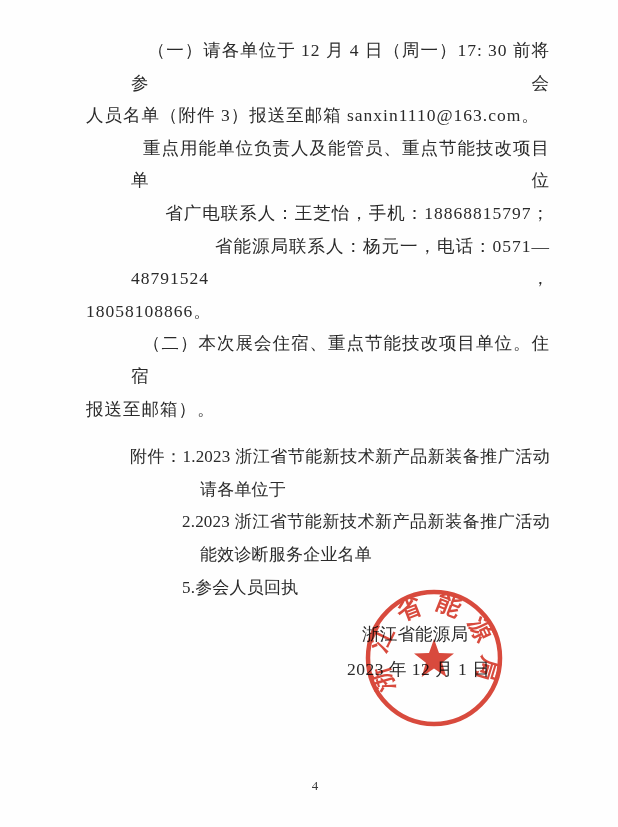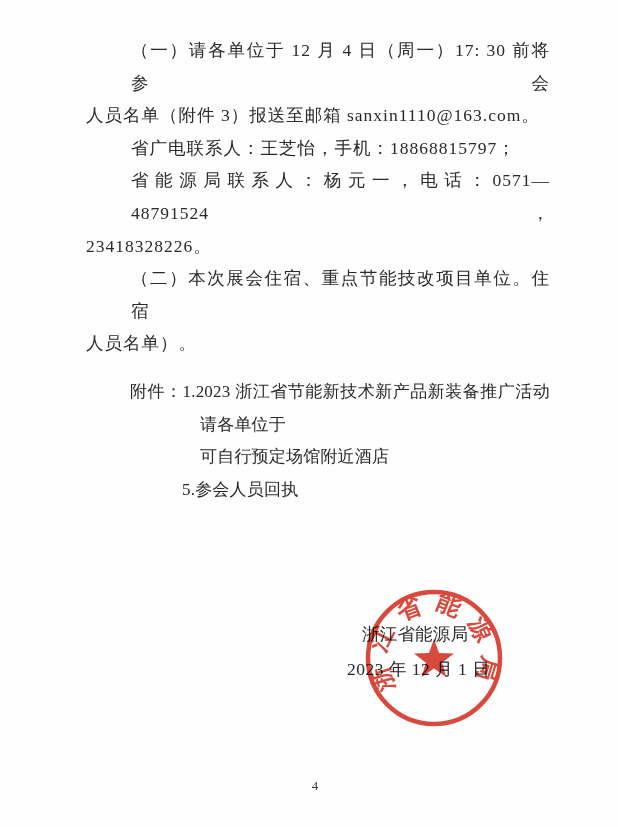--- a/index.html
+++ b/index.html
@@ -26,21 +26,21 @@
     font-size: 17.5px;
     line-height: 32.6px;
     letter-spacing: 1px;
     white-space: normal;
   }
   .fill {
     text-align: justify;
     text-align-last: justify;
     font-family: Liberation Serif, serif;
   }
-  .indent { padding-left: 45px; }
+  .indent { padding-left: 45px; text-align: right; }
 
   .attachments {
     margin-top: 16px;
   }
   .attachments .line {
     font-size: 17px;
     letter-spacing: 0.2px;
   }
   .att-first { padding-left: 44px; }
   .att-item  { padding-left: 96px; }
@@ -89,33 +89,35 @@
 </head>
 <body>
 
 <div class="page">
 
   <div class="content">
 
     <div class="line fill indent">（一）请各单位于 12 月 4 日（周一）17: 30 前将参会</div>
     <div class="line">人员名单（附件 3）报送至邮箱 sanxin1110@163.com。</div>
 
+    <div class="line fill indent">重点用能单位负责人及能管员、重点节能技改项目单位</div>
 
     <div class="line indent">省广电联系人：王芝怡，手机：18868815797；</div>
 
     <div class="line fill indent">省能源局联系人：杨元一，电话：0571—48791524，</div>
-    <div class="line">23418328226。</div>
+    <div class="line">18058108866。</div>
 
     <div class="line fill indent">（二）本次展会住宿、重点节能技改项目单位。住宿</div>
-    <div class="line">人员名单）。</div>
+    <div class="line">报送至邮箱）。</div>
 
     <div class="attachments">
       <div class="line fill att-first"><span>附件：</span><span>1.2023 浙江省节能新技术新产品新装备推广活动</span></div>
       <div class="line att-cont">请各单位于</div>
-      <div class="line att-cont">可自行预定场馆附近酒店</div>
+      <div class="line fill att-item">2.2023 浙江省节能新技术新产品新装备推广活动</div>
+      <div class="line att-cont">能效诊断服务企业名单</div>
       <div class="line att-item">5.参会人员回执</div>
     </div>
 
   </div>
 
   <div class="sig-org">浙江省能源局</div>
   <div class="sig-date">2023 年 12 月 1 日</div>
 
   <svg class="seal" viewBox="0 0 160 160">
     <circle cx="80" cy="80" r="66" fill="none" stroke-width="4.5" stroke="#d63a2c"></circle>

